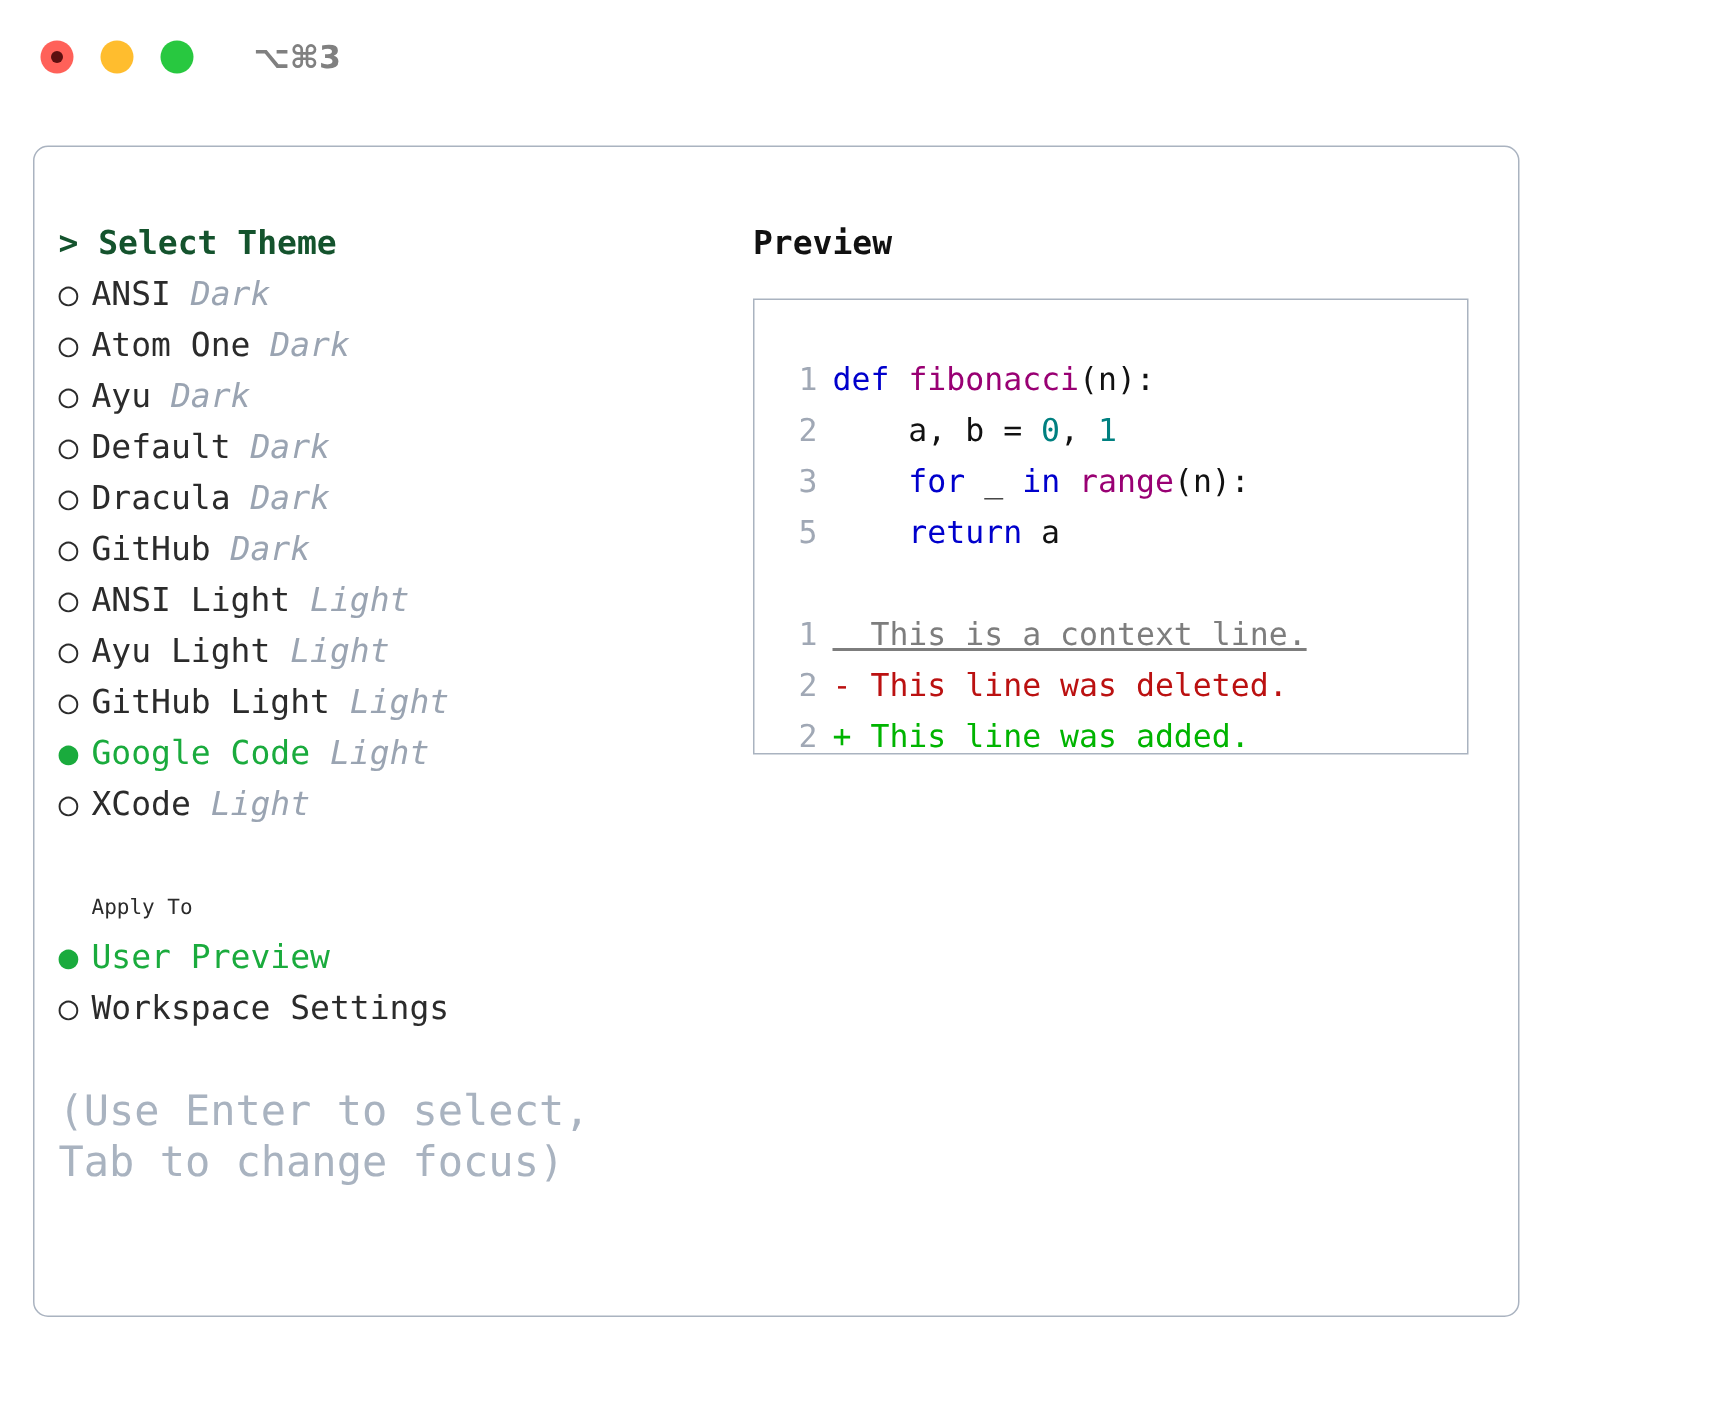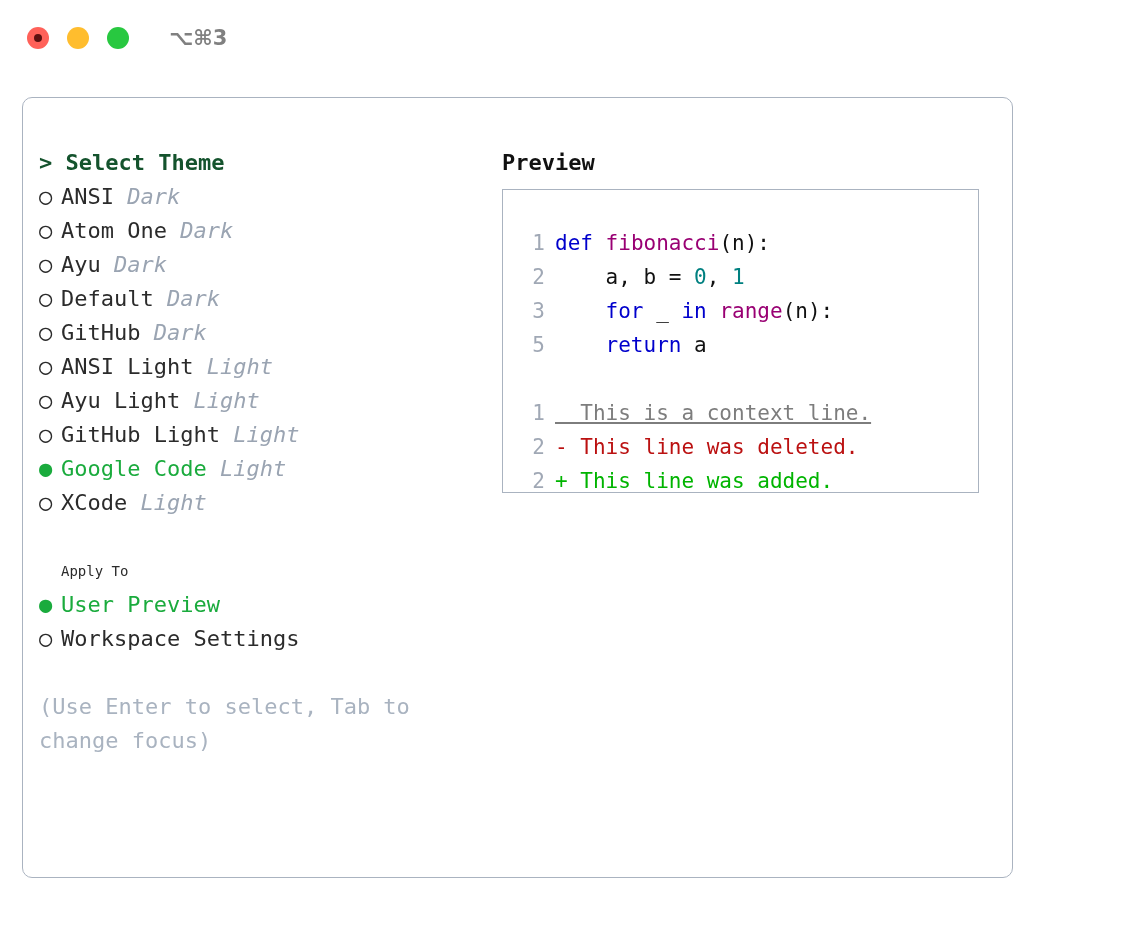--- a/index.html
+++ b/index.html
@@ -113,42 +113,42 @@
   }
   .apply-header {
     font-size: 14px;
     color: #2b2b2b;
     line-height: 34px;
     white-space: pre;
     padding-left: 22px;
   }
   #hint-text {
     margin-top: 34px;
-    font-size: 22px;
+    font-size: 28px;
     line-height: 34px;
     color: #a9b3c0;
     width: 400px;
     white-space: pre-wrap;
   }
 
   
   #right-column {
     position: absolute;
     left: 479px;
     top: 48px;
     width: 500px;
   }
   #preview-title {
     font-size: 22px;
     font-weight: bold;
     color: #111111;
     line-height: 34px;
   }
   #preview-box {
-    margin-top: 9px;
+    margin-top: 19px;
     width: 477px;
     height: 304px;
     border: 1.5px solid #aab3c0;
     background: #ffffff;
     box-sizing: border-box;
     padding: 36px 0 0 0;
   }
   .code-line {
     font-size: 21px;
     line-height: 34px;
@@ -185,20 +185,21 @@
 
   <div id="panel">
 
     <div id="left-column">
       <div class="list-header">&gt; Select Theme</div>
       <div id="theme-rows">
           <div class="theme-row"><span class="bullet">○</span><span class="row-label">ANSI</span><span class="row-variant"> Dark</span></div>
           <div class="theme-row"><span class="bullet">○</span><span class="row-label">Atom One</span><span class="row-variant"> Dark</span></div>
           <div class="theme-row"><span class="bullet">○</span><span class="row-label">Ayu</span><span class="row-variant"> Dark</span></div>
           <div class="theme-row"><span class="bullet">○</span><span class="row-label">Default</span><span class="row-variant"> Dark</span></div>
+          <div class="theme-row"><span class="bullet">○</span><span class="row-label">Dracula</span><span class="row-variant"> Dark</span></div>
           <div class="theme-row"><span class="bullet">○</span><span class="row-label">GitHub</span><span class="row-variant"> Dark</span></div>
           <div class="theme-row"><span class="bullet">○</span><span class="row-label">ANSI Light</span><span class="row-variant"> Light</span></div>
           <div class="theme-row"><span class="bullet">○</span><span class="row-label">Ayu Light</span><span class="row-variant"> Light</span></div>
           <div class="theme-row"><span class="bullet">○</span><span class="row-label">GitHub Light</span><span class="row-variant"> Light</span></div>
           <div class="theme-row"><span class="bullet selected">●</span><span class="row-label selected">Google Code</span><span class="row-variant"> Light</span></div>
           <div class="theme-row"><span class="bullet">○</span><span class="row-label">XCode</span><span class="row-variant"> Light</span></div>
         </div>
 
       <div class="section-gap"></div>
 

